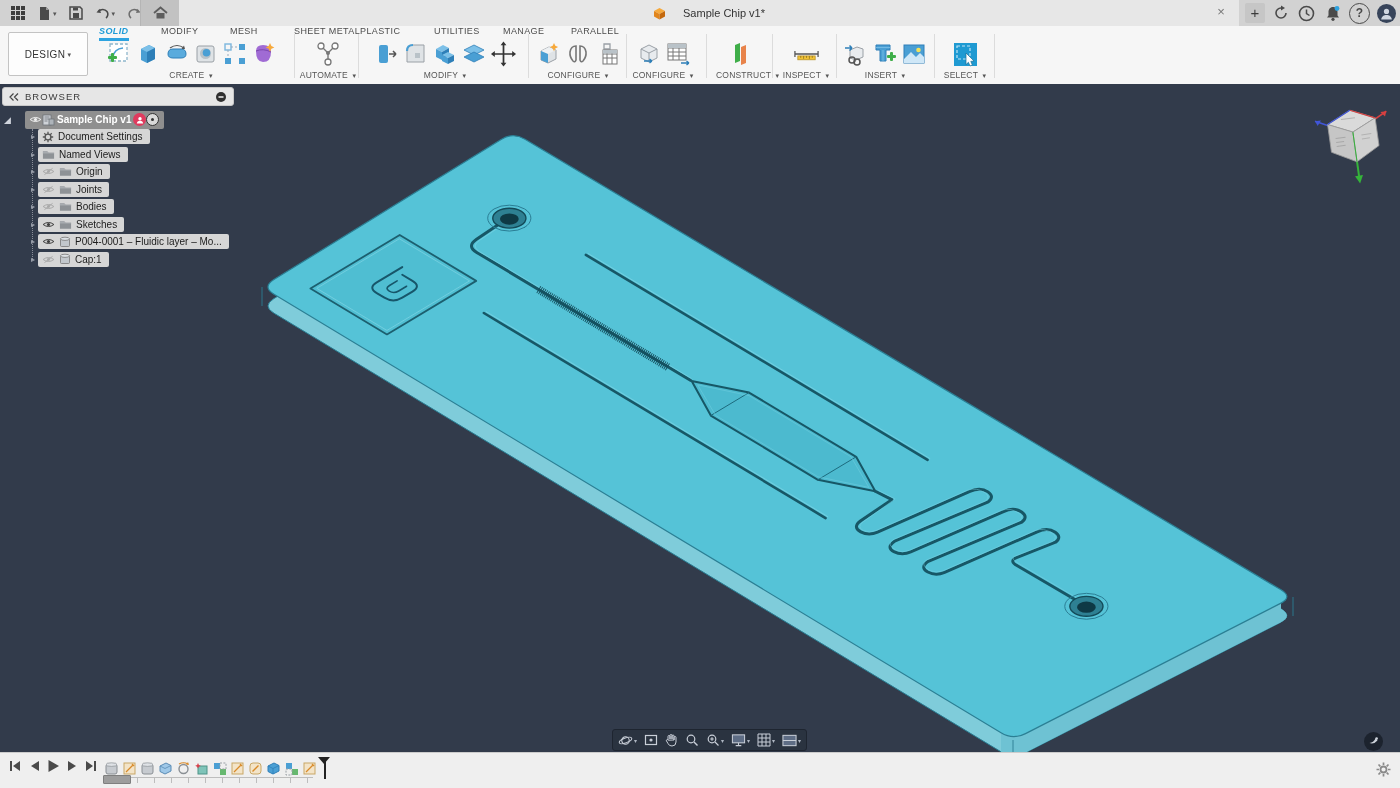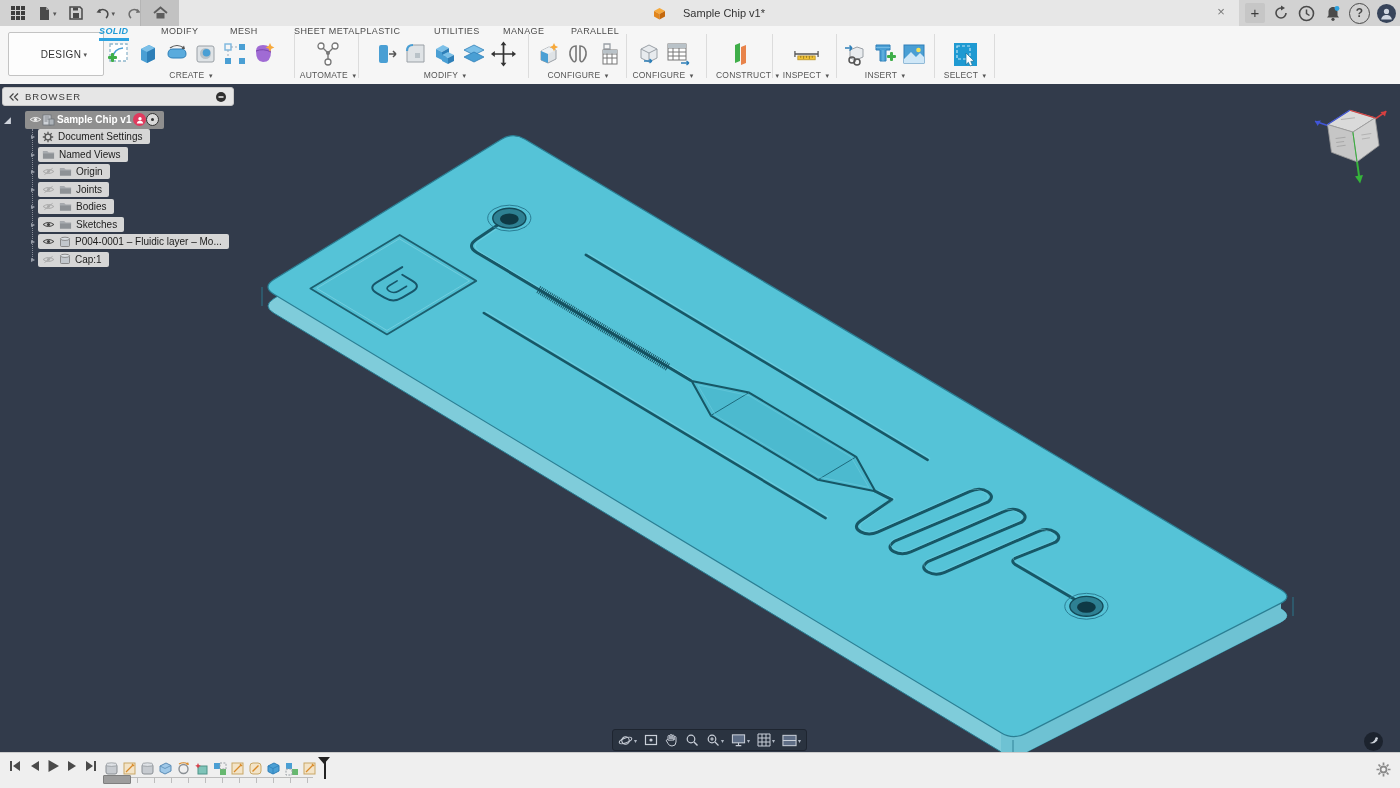--- a/index.html
+++ b/index.html
@@ -14,21 +14,21 @@
   .home-tile{position:absolute;left:140px;top:0;width:38px;height:26px;background:#c2c2c2;display:flex;align-items:center;justify-content:center;border-left:1px solid #b5b5b5;border-right:1px solid #b5b5b5;}
   .doc-tab{position:absolute;left:179px;top:0;width:1060px;height:26px;background:#e7e7e7;display:flex;align-items:center;justify-content:center;gap:17px;font-size:11px;color:#333;}
   .doc-close{position:absolute;right:10px;top:4px;width:16px;height:16px;text-align:center;line-height:15px;color:#777;font-size:13px;cursor:default;}
   .addtab{position:absolute;left:1245px;top:3px;width:20px;height:20px;background:#c6c6c6;border-radius:2px;color:#3b3b3b;font-size:15px;line-height:19px;text-align:center;}
   .tb-right{position:absolute;right:4px;top:0;height:26px;display:flex;align-items:center;gap:7px;}
   .circ{width:19px;height:19px;border-radius:50%;display:flex;align-items:center;justify-content:center;color:#4a4a4a;}
   .avatar{width:19px;height:19px;border-radius:50%;background:#37445a;display:flex;align-items:center;justify-content:center;}
   
   .ribbon{position:absolute;left:0;top:26px;width:1400px;height:58px;background:#f6f6f6;border-bottom:1px solid #c9c9c9;}
   .design-btn{position:absolute;left:8px;top:6px;width:78px;height:42px;background:#fdfdfd;border:1px solid #c3c3c3;border-radius:2px;
-      display:flex;align-items:center;justify-content:center;font-size:10px;color:#333;letter-spacing:.4px;padding-left:16px;}
+      display:flex;align-items:center;justify-content:center;font-size:10px;color:#333;letter-spacing:.4px;}
   .rtab{position:absolute;top:0;height:12px;font-size:9px;color:#4c4c4c;letter-spacing:.4px;line-height:11px;}
   .rtab.active{color:#1e9bd7;border-bottom:3px solid #2ea3e0;font-weight:bold;font-style:italic;}
   .rgroup{position:absolute;top:13px;height:44px;text-align:center;}
   .ricons{display:flex;align-items:center;justify-content:center;gap:2px;height:30px;}
   .ric{width:27px;height:27px;display:flex;align-items:center;justify-content:center;border-radius:2px;}
   .rlabel{font-size:8.5px;color:#555;white-space:nowrap;margin-top:1px;letter-spacing:.2px;}
   .rsep{position:absolute;top:8px;width:1px;height:44px;background:#dcdcdc;}
   
   .viewport{position:absolute;left:0;top:84px;width:1400px;height:668px;background:#323b4b;overflow:hidden;}
   .vp-svg{position:absolute;left:0;top:0;}

